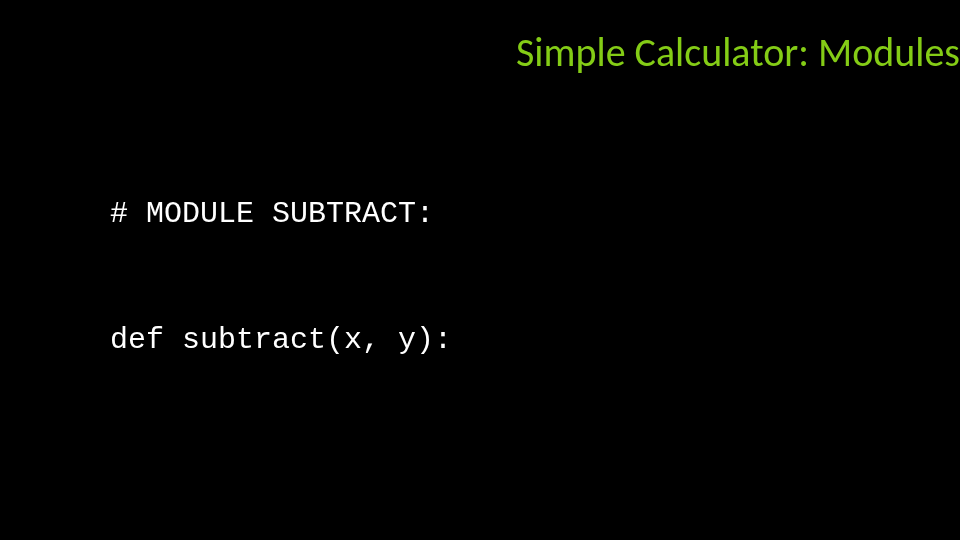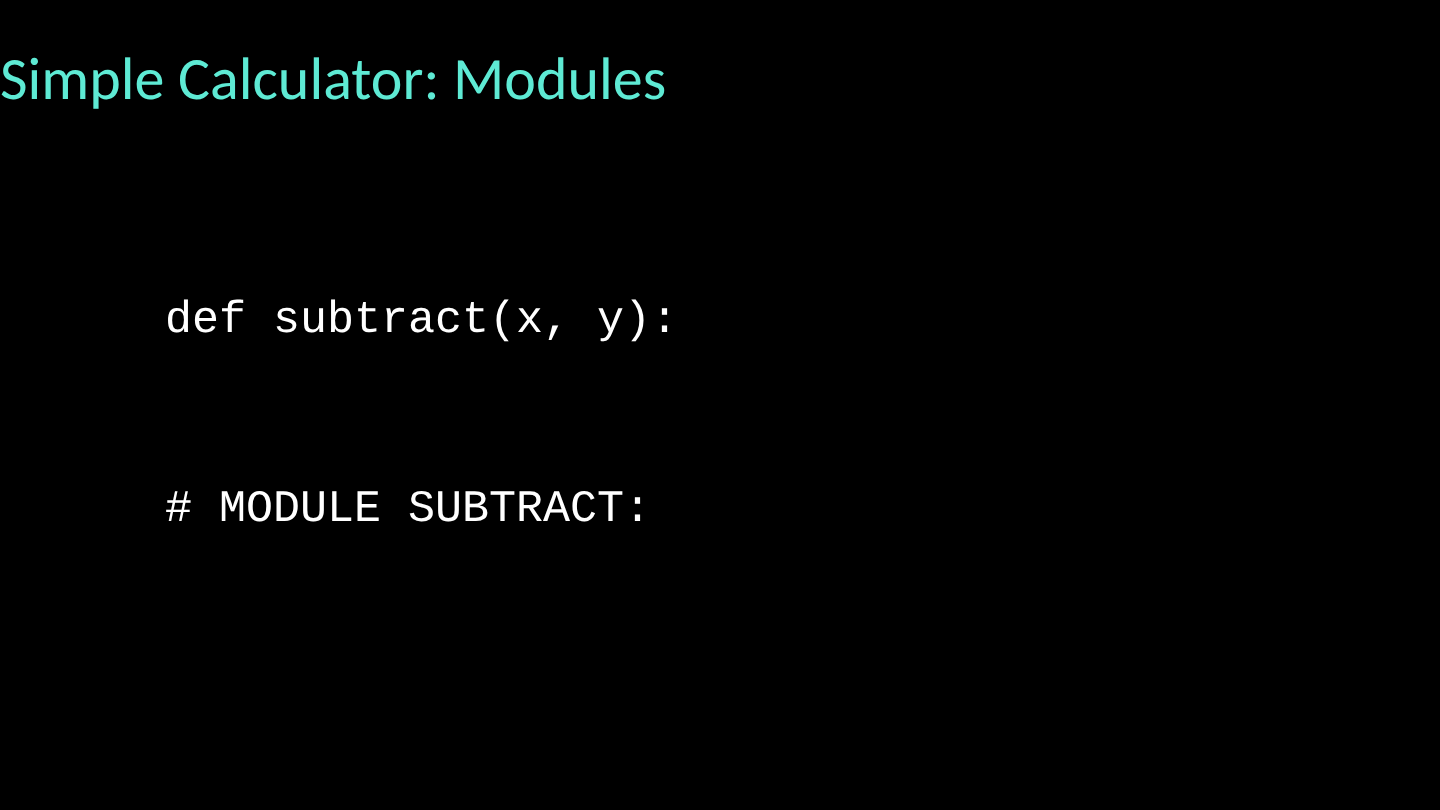--- a/index.html
+++ b/index.html
@@ -13,42 +13,42 @@
       background-color: #000000;
       overflow: hidden;
       font-family: sans-serif;
     }
     .slide {
       width: 100%;
       height: 100%;
       padding-top: 28px;
     }
     .title {
-      color: #5eead4;
+      color: #84cc16;
       font-family: Calibri, "Segoe UI", Arial, sans-serif;
       font-size: 40px;
       font-weight: 400;
-      text-align: left;
+      text-align: right;
       margin-bottom: 32px;
     }
     .code-block {
       color: #ffffff;
       font-family: "Courier New", Courier, monospace;
       font-size: 30px;
       line-height: 1.4;
       white-space: pre;
       padding-left: 110px;
     }
     .code-line {
       display: block;
     }
   </style>
 </head>
 <body>
 
 <div class="slide">
   <h1 class="title">Simple Calculator: Modules</h1>
   <div class="code-block">
+    <span class="code-line"># MODULE SUBTRACT:</span>
     <span class="code-line">def subtract(x, y):</span>
-    <span class="code-line"># MODULE SUBTRACT:</span>
     
   </div>
 </div>
 
 </body></html>

